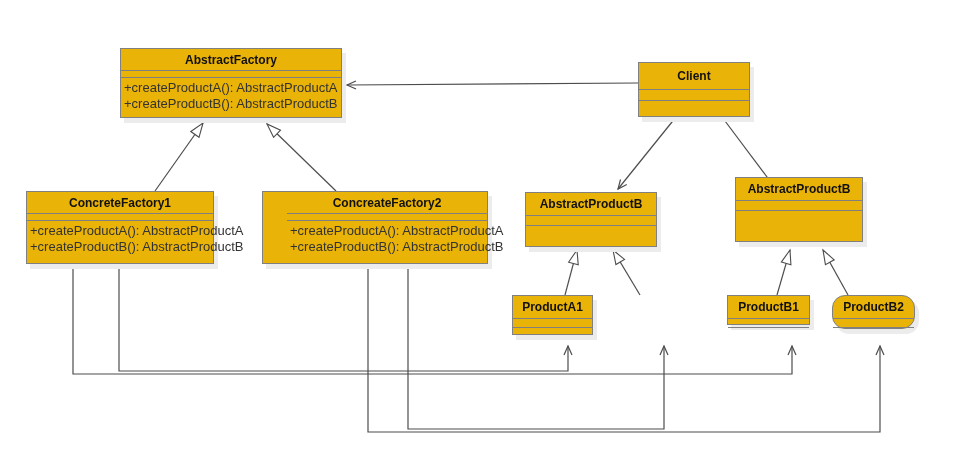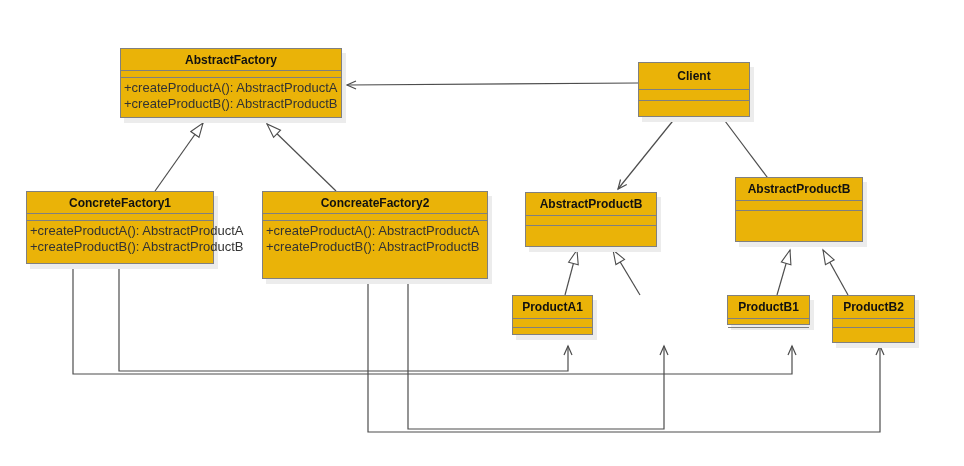--- a/index.html
+++ b/index.html
@@ -64,21 +64,21 @@
 
   <div class="cls" style="left:14px;top:191px;width:188px;height:73px;margin-left:12px;">
     <div class="cls-title" style="height:21px;">ConcreteFactory1</div>
     <div class="cls-sec" style="height:6px;"></div>
     <div class="cls-body">
       <div>+createProductA(): AbstractProductA</div>
       <div>+createProductB(): AbstractProductB</div>
     </div>
   </div>
 
-  <div class="cls" style="left:262px;top:191px;width:226px;height:88px;">
+  <div class="cls" style="left:262px;top:191px;width:226px;height:73px;padding-left:24px;">
     <div class="cls-title" style="height:21px;">ConcreateFactory2</div>
     <div class="cls-sec" style="height:6px;"></div>
     <div class="cls-body">
       <div>+createProductA(): AbstractProductA</div>
       <div>+createProductB(): AbstractProductB</div>
     </div>
   </div>
 
   <div class="cls" style="left:525px;top:192px;width:132px;height:55px;">
     <div class="cls-title" style="height:22px;">AbstractProductB</div>
@@ -98,19 +98,19 @@
     <div class="cls-sec cls-sec-last" style="border-bottom:none;"></div>
   </div>
 
 
   <div class="cls" style="left:727px;top:295px;width:83px;height:30px;">
     <div class="cls-title" style="height:22px;">ProductB1</div>
     <div class="cls-sec" style="height:8px;"></div>
     <div class="cls-sec cls-sec-last" style="border-bottom:none;"></div>
   </div>
 
-  <div class="cls" style="left:832px;top:295px;width:83px;height:48px;">
+  <div class="cls" style="left:832px;top:295px;width:83px;height:34px;border-radius:13px;">
     <div class="cls-title" style="height:22px;">ProductB2</div>
     <div class="cls-sec" style="height:8px;"></div>
     <div class="cls-sec cls-sec-last" style="border-bottom:none;"></div>
   </div>
 
 </div>
 
 </body></html>

